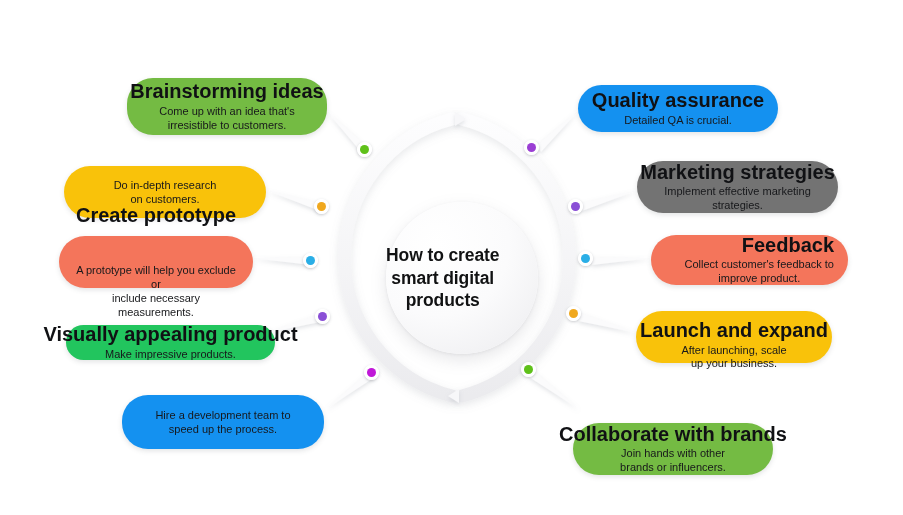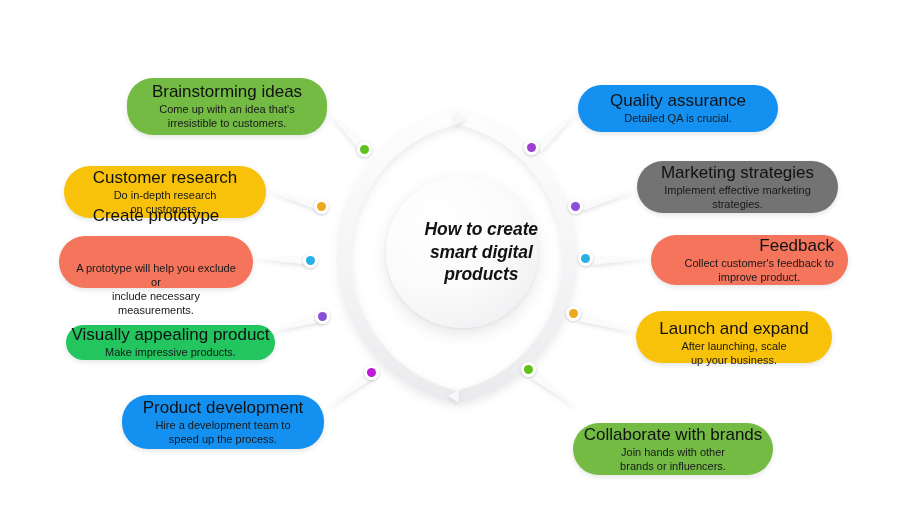--- a/index.html
+++ b/index.html
@@ -8,41 +8,40 @@
     font-family:"Liberation Sans","DejaVu Sans",sans-serif;
     -webkit-font-smoothing:antialiased;
   }
   #stage{position:absolute;inset:0;width:903px;height:515px;background:#fff;}
 
   
   #ringLayer{position:absolute;left:0;top:0;width:903px;height:515px;}
 
   .hub{
     position:absolute;
-    left:386px;top:176px;width:152px;height:152px;border-radius:50%;
+    left:386px;top:202px;width:152px;height:152px;border-radius:50%;
     background:radial-gradient(circle at 34% 28%, #ffffff 0%, #fbfbfc 48%, #f2f2f4 78%, #ececed 100%);
     box-shadow:0 6px 16px rgba(120,124,134,.18), 0 1px 3px rgba(120,124,134,.12);
-    display:flex;align-items:center;justify-content:flex-end;
+    display:flex;align-items:center;justify-content:flex-start;
     z-index:5;
-    font-style:italic;
   }
   .hub-text{
     text-align:center;color:#111213;font-size:17.5px;line-height:1.28;
     font-weight:700;letter-spacing:-.1px;white-space:pre-line;
   }
 
   
   .card{
     position:absolute;border-radius:26px;box-sizing:border-box;
     padding:8px 14px;display:flex;flex-direction:column;
     align-items:center;justify-content:center;
     box-shadow:0 2px 5px rgba(80,85,95,.16);
     z-index:8;
   }
-  .card .c-title{font-size:17px;font-weight:400;color:#101114;line-height:1.18;text-align:center;white-space:nowrap;}
+  .card .c-title{font-size:20px;font-weight:700;color:#101114;line-height:1.18;text-align:center;white-space:nowrap;}
   .card .c-desc{font-size:11px;font-weight:400;color:#17181b;line-height:1.26;text-align:center;margin-top:1px;white-space:pre-line;}
 
   
   .dot{
     position:absolute;width:15px;height:15px;border-radius:50%;
     border:3px solid #ffffff;box-sizing:border-box;
     box-shadow:0 1px 3px rgba(110,114,124,.38);
     z-index:7;
   }
   .dot i{display:block;width:100%;height:100%;border-radius:50%;}
@@ -133,38 +132,36 @@
       <i style="background: rgb(95, 193, 26);"></i>
     </div>
 
   <div class="card" style="left: 127px; top: 78px; width: 200px; height: 57px; background: rgb(116, 187, 67);">
     <div class="c-title">Brainstorming ideas</div>
     <div class="c-desc">Come up with an idea that's
 irresistible to customers.</div>
   </div>
 
   <div class="card" style="left: 64px; top: 166px; width: 202px; height: 52px; background: rgb(249, 194, 10);">
-    <div class="c-title">Customer research</div>
     <div class="c-desc">Do in-depth research
 on customers.</div>
   </div>
 
   <div class="card" style="left: 59px; top: 236px; width: 194px; height: 52px; background: rgb(244, 117, 91); gap: 35px;">
     <div class="c-title">Create prototype</div>
     <div class="c-desc">A prototype will help you exclude or
 include necessary measurements.</div>
   </div>
 
   <div class="card" style="left: 66px; top: 325px; width: 209px; height: 35px; background: #22c55e;">
     <div class="c-title">Visually appealing product</div>
     <div class="c-desc">Make impressive products.</div>
   </div>
 
   <div class="card" style="left: 122px; top: 395px; width: 202px; height: 54px; background: rgb(20, 145, 240);">
-    <div class="c-title">Product development</div>
     <div class="c-desc">Hire a development team to
 speed up the process.</div>
   </div>
 
   <div class="card" style="left: 578px; top: 85px; width: 200px; height: 47px; background: rgb(20, 145, 240);">
     <div class="c-title">Quality assurance</div>
     <div class="c-desc">Detailed QA is crucial.</div>
   </div>
 
   <div class="card" style="left: 637px; top: 161px; width: 201px; height: 52px; background: #737373;">

